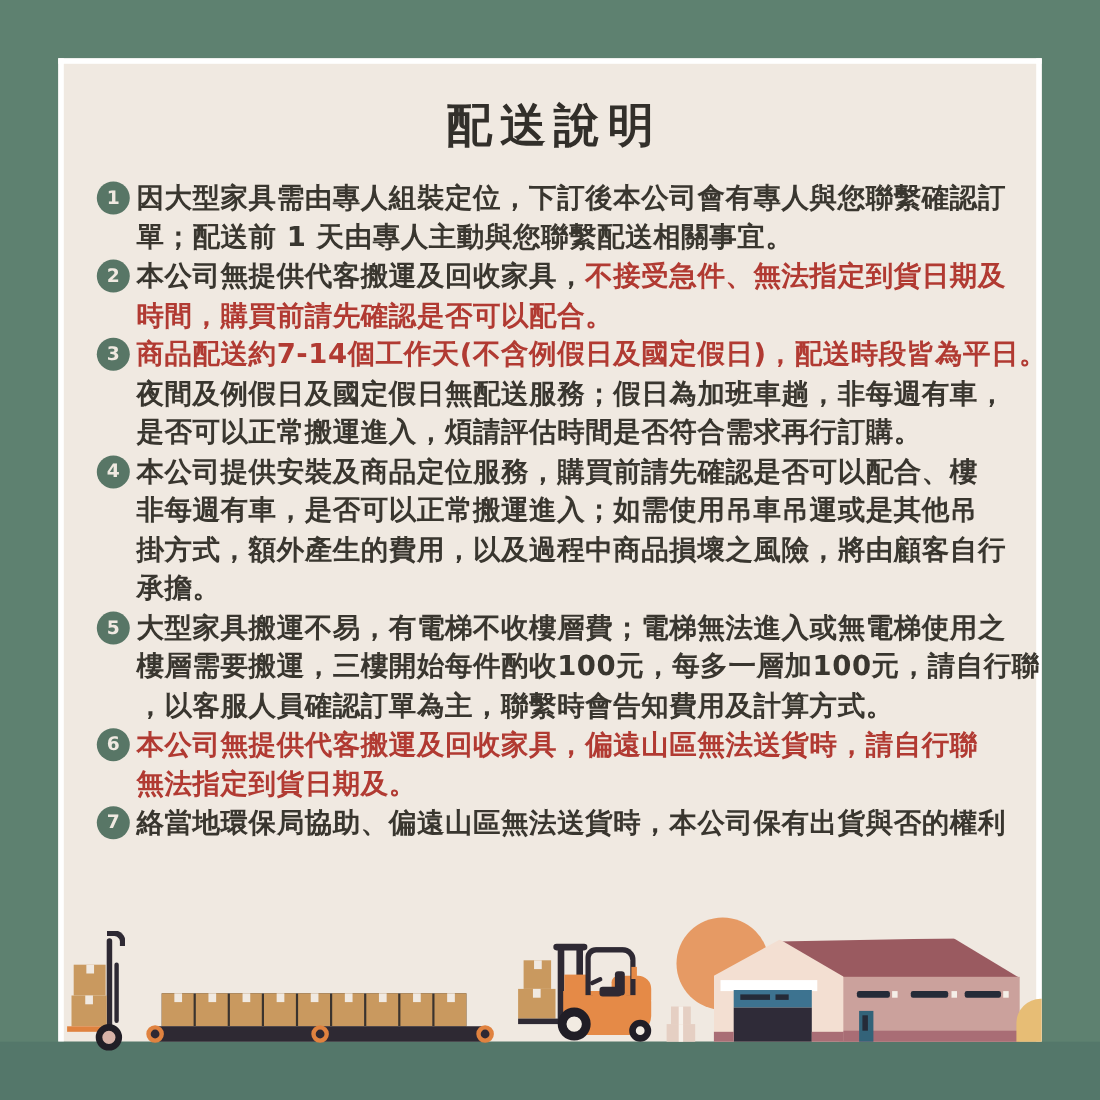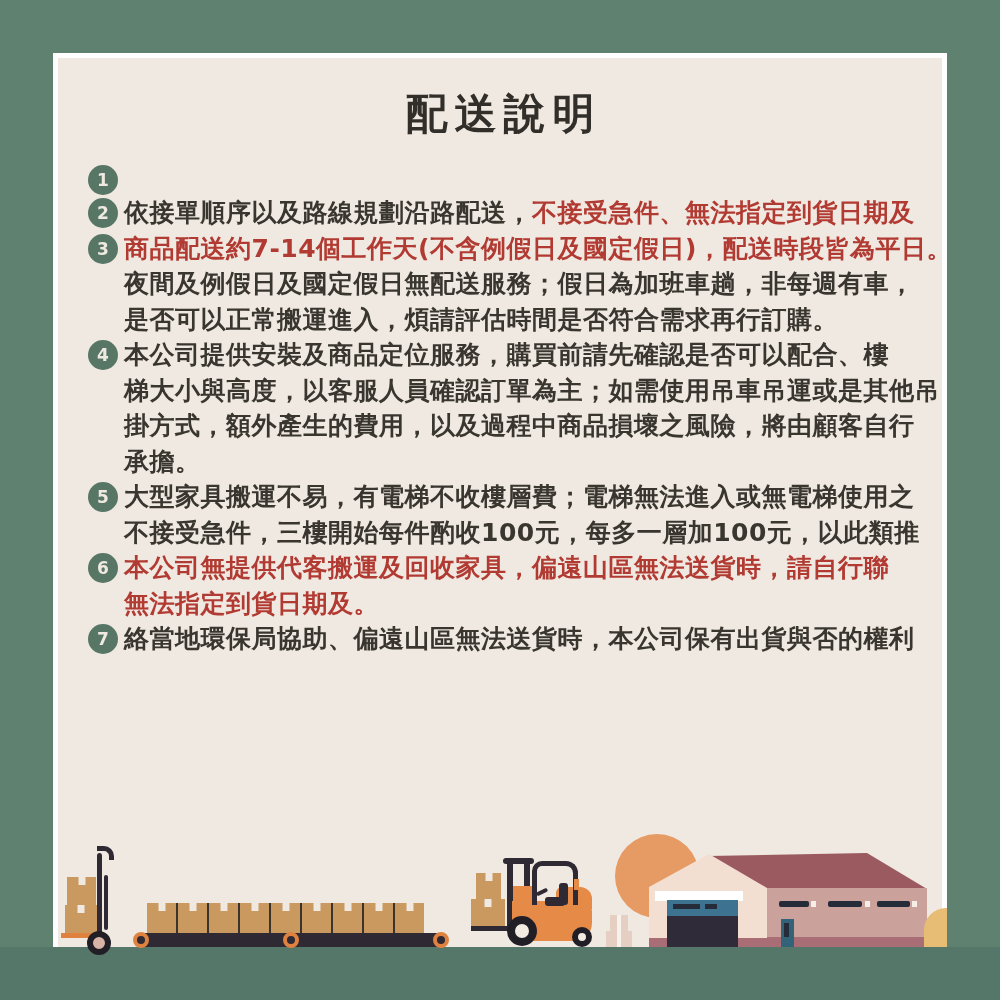--- a/index.html
+++ b/index.html
@@ -134,50 +134,54 @@
 <body>
 
 <div class="page">
 
   <div class="panel">
     <h1 class="title">配送說明</h1>
     <div class="list">
         <div class="item">
           <div class="badge">1</div>
           <div class="item-text">
+            <div class="line"><span class="seg-dark">因大型家具需由專人組裝定位，下訂後本公司會有專人與您聯繫確認訂</span></div>
+            <div class="line"><span class="seg-dark">單；配送前 1 天由專人主動與您聯繫配送相關事宜。</span></div>
           </div>
         </div>
         <div class="item">
           <div class="badge">2</div>
           <div class="item-text">
-            <div class="line"><span class="seg-dark">依接單順序以及路線規劃沿路配送，</span><span class="seg-red">不接受急件、無法指定到貨日期及</span></div>
+            <div class="line"><span class="seg-dark">本公司無提供代客搬運及回收家具，</span><span class="seg-red">不接受急件、無法指定到貨日期及</span></div>
+            <div class="line"><span class="seg-red">時間，購買前請先確認是否可以配合。</span></div>
           </div>
         </div>
         <div class="item">
           <div class="badge">3</div>
           <div class="item-text">
             <div class="line"><span class="seg-red">商品配送約7-14個工作天(不含例假日及國定假日)，配送時段皆為平日。</span></div>
             <div class="line"><span class="seg-dark">夜間及例假日及國定假日無配送服務；假日為加班車趟，非每週有車，</span></div>
             <div class="line"><span class="seg-dark">是否可以正常搬運進入，煩請評估時間是否符合需求再行訂購。</span></div>
           </div>
         </div>
         <div class="item">
           <div class="badge">4</div>
           <div class="item-text">
             <div class="line"><span class="seg-dark">本公司提供安裝及商品定位服務，購買前請先確認是否可以配合、樓</span></div>
-            <div class="line"><span class="seg-dark">梯大小與高度，以客服人員確認訂單為主；如需使用吊車吊運或是其他吊</span></div>
+            <div class="line"><span class="seg-dark">非每週有車，是否可以正常搬運進入；如需使用吊車吊運或是其他吊</span></div>
             <div class="line"><span class="seg-dark">掛方式，額外產生的費用，以及過程中商品損壞之風險，將由顧客自行</span></div>
             <div class="line"><span class="seg-dark">承擔。</span></div>
           </div>
         </div>
         <div class="item">
           <div class="badge">5</div>
           <div class="item-text">
             <div class="line"><span class="seg-dark">大型家具搬運不易，有電梯不收樓層費；電梯無法進入或無電梯使用之</span></div>
-            <div class="line"><span class="seg-dark">不接受急件，三樓開始每件酌收100元，每多一層加100元，以此類推</span></div>
+            <div class="line"><span class="seg-dark">樓層需要搬運，三樓開始每件酌收100元，每多一層加100元，請自行聯</span></div>
+            <div class="line"><span class="seg-dark">，以客服人員確認訂單為主，聯繫時會告知費用及計算方式。</span></div>
           </div>
         </div>
         <div class="item">
           <div class="badge">6</div>
           <div class="item-text">
             <div class="line"><span class="seg-red">本公司無提供代客搬運及回收家具，偏遠山區無法送貨時，請自行聯</span></div>
             <div class="line"><span class="seg-red">無法指定到貨日期及。</span></div>
           </div>
         </div>
         <div class="item">

